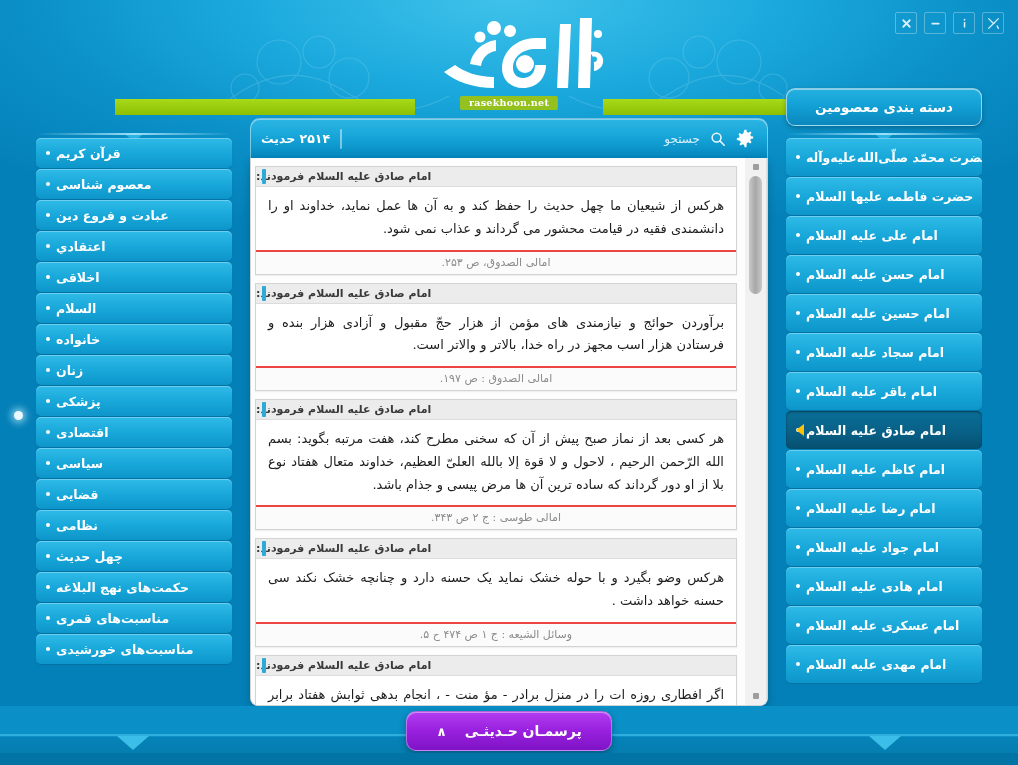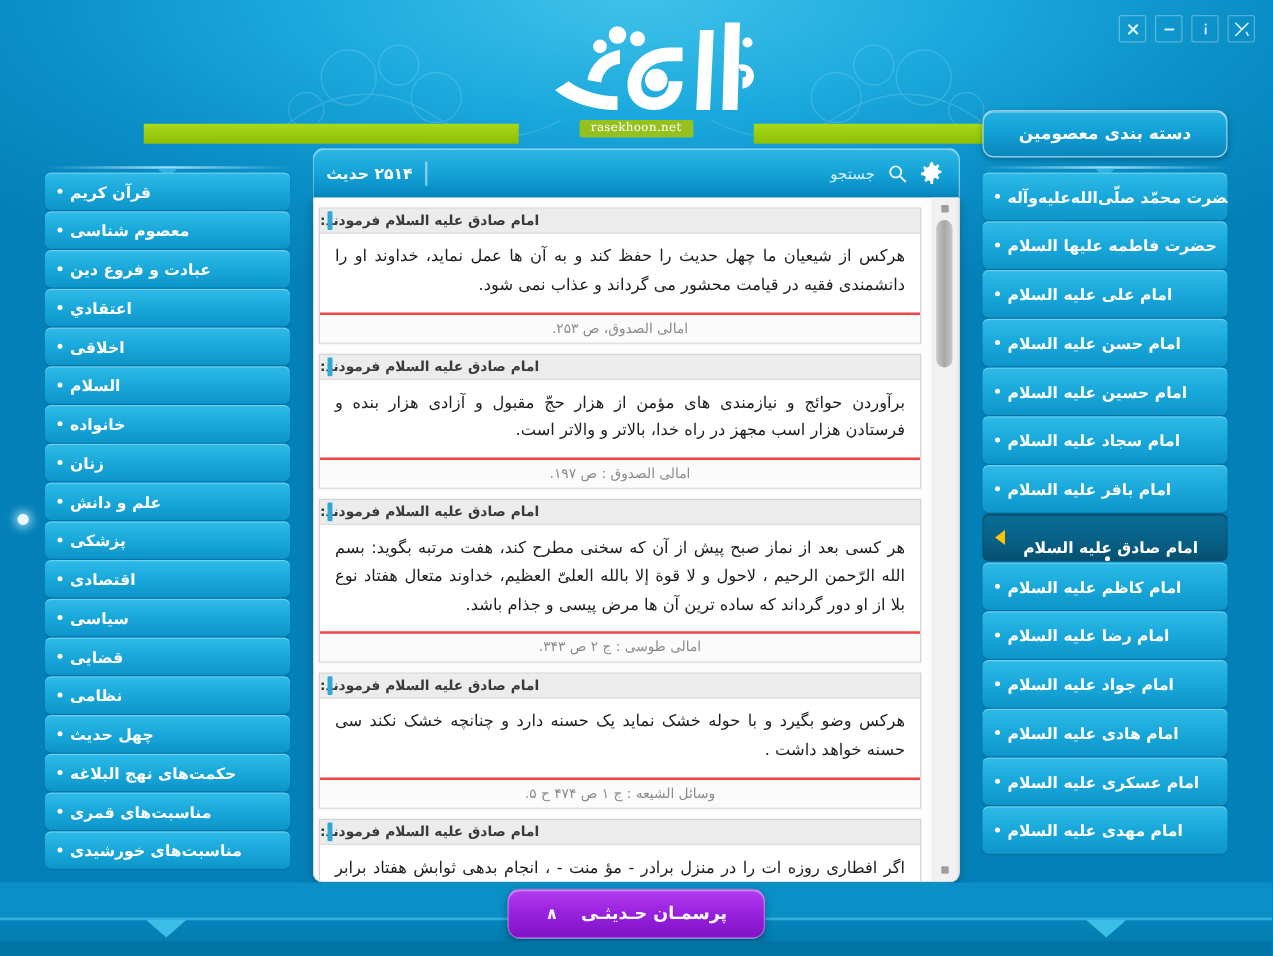--- a/index.html
+++ b/index.html
@@ -71,20 +71,21 @@
     transform: translateX(-50%);
     background: #95c11f;
     color: #ffffff;
     font-size: 9.5px;
     letter-spacing: .3px;
     padding: 1px 9px 2px;
     border-radius: 2px;
     direction: ltr;
     font-family: "DejaVu Serif", "Liberation Serif", serif;
     white-space: nowrap;
+    font-weight: bold;
   }
 
   
   .green-rule {
     position: absolute;
     top: 99px;
     height: 16px;
     background: linear-gradient(#a8d91a, #8cc000);
     z-index: 5;
   }
@@ -167,21 +168,20 @@
     flex: 0 0 auto;
     order: 2;
   }
   .sb-item .lbl { order: 1; }
 
   .sb-item.tall { height: 38px; }
 
   .sb-item.active {
     background: linear-gradient(#0a6e97 0%, #085f85 60%, #064f6f 100%);
     box-shadow: inset 0 1px 2px rgba(0,0,0,.45);
-    flex-direction: column;
   }
   .sb-item .caret {
     position: absolute;
     left: 10px;
     top: 50%;
     transform: translateY(-50%);
     width: 0; height: 0;
     border-top: 6px solid transparent;
     border-bottom: 6px solid transparent;
     border-right: 8px solid #ffc107;
@@ -508,24 +508,20 @@
         <li class="sb-item">
           <span class="lbl">السلام</span>
           <span class="bullet"></span>
         </li>
         <li class="sb-item">
           <span class="lbl">خانواده</span>
           <span class="bullet"></span>
         </li>
         <li class="sb-item">
           <span class="lbl">زنان</span>
-          <span class="bullet"></span>
-        </li>
-        <li class="sb-item">
-          <span class="lbl">علم و دانش</span>
           <span class="bullet"></span>
         </li>
         <li class="sb-item">
           <span class="lbl">پزشکی</span>
           <span class="bullet"></span>
         </li>
         <li class="sb-item">
           <span class="lbl">اقتصادی</span>
           <span class="bullet"></span>
         </li>

